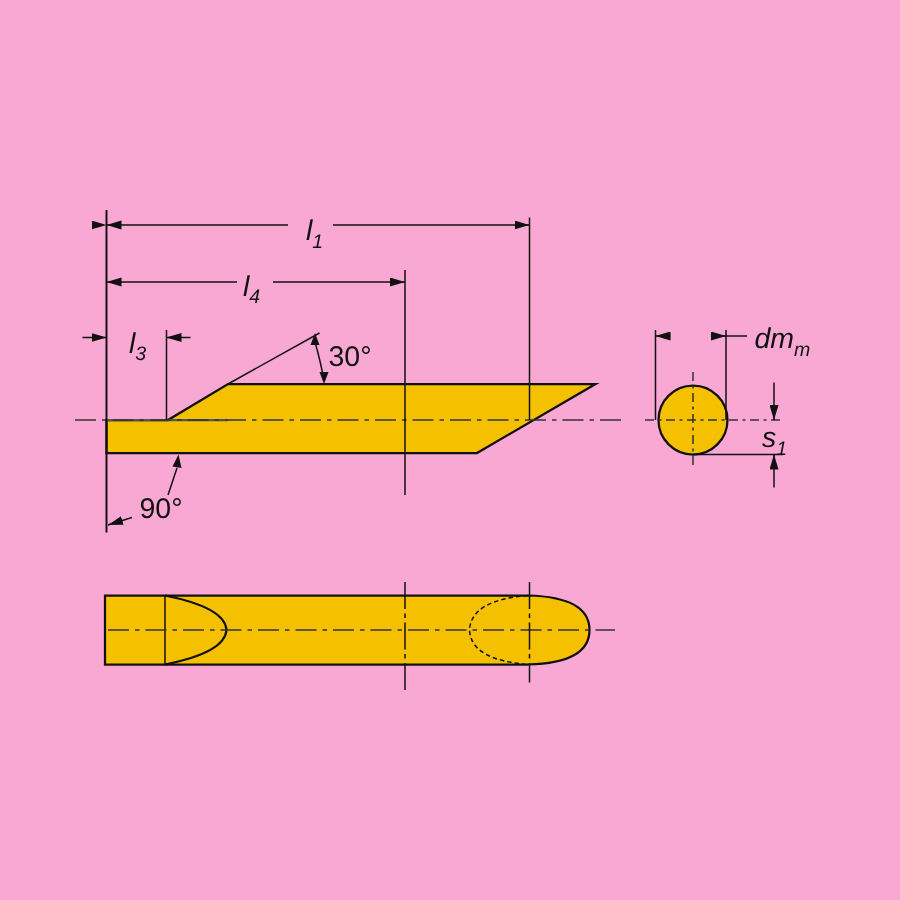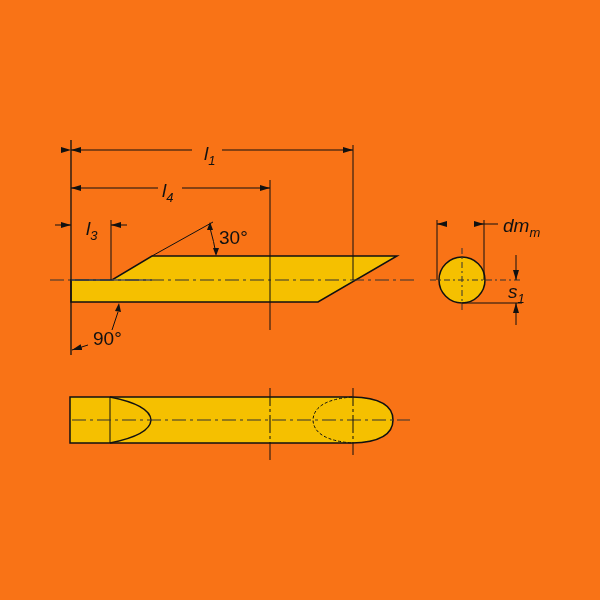--- a/index.html
+++ b/index.html
@@ -1,16 +1,16 @@
 <!DOCTYPE html>
 <html><head>
 <meta charset="utf-8">
 <style>
   html,body{margin:0;padding:0;background:#fff;}
-  #canvas{position:relative;width:600px;height:600px;background:#f97316;overflow:hidden;}
+  #canvas{position:relative;width:600px;height:600px;background:#f9a8d4;overflow:hidden;}
   svg{position:absolute;left:0;top:0;}
   .lbl{font-family:"Liberation Sans",sans-serif;font-size:19px;fill:#111;}
   .ital{font-style:italic;}
   .sub{font-size:13px;}
 </style>
 </head>
 <body>
 
 <div id="canvas">
 <svg width="600" height="600" viewBox="0 0 600 600">

